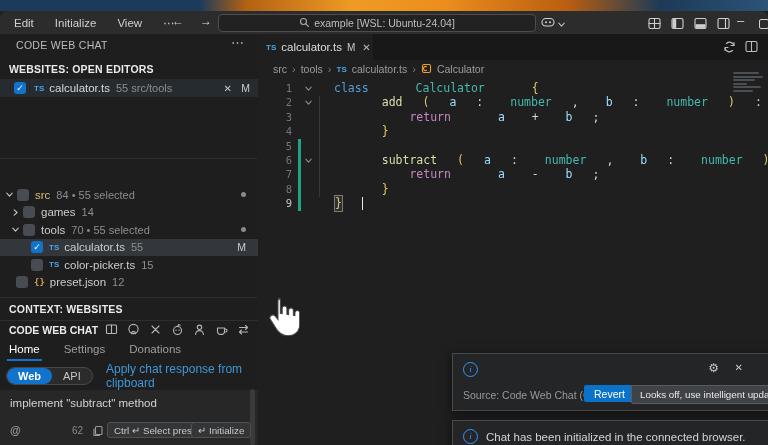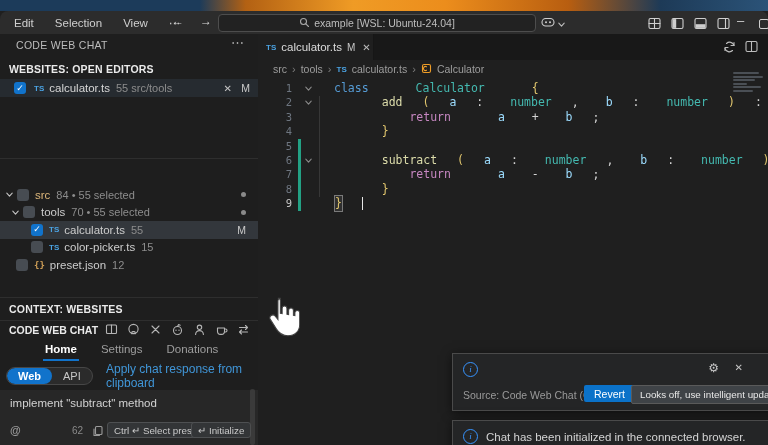--- a/index.html
+++ b/index.html
@@ -42,21 +42,21 @@
   .t-label{margin-right:6px;white-space:nowrap;}
   .right-slot{position:absolute;right:12px;display:flex;align-items:center;}
   .dot{width:5px;height:5px;border-radius:50%;background:#8a8a8a;}
   .m-badge{color:#c8c8c8;font-size:10.5px;}
   .panel-hdr{position:absolute;left:0;top:286px;width:100%;height:17px;display:flex;align-items:center;border-top:1px solid #2e2e2e;}
   .panel-title{margin-left:9px;font-size:10.5px;font-weight:bold;color:#eaeaea;}
   .panel-icons{position:absolute;right:8px;display:flex;gap:9px;align-items:center;}
   .p-icon svg{width:13px;height:13px;display:block;}
   .cwc-tabs{position:absolute;left:0;top:303px;width:100%;height:24px;display:flex;align-items:center;gap:0;}
   .cwc-tab{font-size:11.5px;color:#9d9d9d;padding:0 0;margin-right:24px;position:relative;}
-  .cwc-tab.active{color:#ffffff;font-weight:bold;margin-left:36px;}
+  .cwc-tab.active{color:#ffffff;font-weight:normal;}
   .cwc-tab.active::after{content:"";position:absolute;left:-2px;right:-2px;bottom:-6px;height:2px;background:#1173cb;}
   .cwc-tabs{padding-left:9px;}
   .mode-row{position:absolute;left:0;top:331px;width:100%;height:22px;display:flex;align-items:center;}
   .pillgroup{margin-left:6px;display:inline-flex;align-items:center;background:#2b2b2b;border:1px solid #474747;border-radius:11px;overflow:hidden;}
   .seg{padding:2px 11px;font-size:11px;color:#c7c7c7;}
   .seg.on{background:#1173cb;color:#fff;border-radius:11px;font-weight:bold;}
   .clip-link{position:absolute;left:106px;font-size:12px;color:#4096d8;}
   .prompt{position:absolute;left:0;top:356px;width:100%;height:55px;background:#272727;}
   .prompt-text{position:absolute;left:10px;top:7px;font-size:11.5px;color:#d2d2d2;}
   .prompt-bar{position:absolute;left:0;bottom:5px;width:100%;height:18px;}
@@ -114,21 +114,21 @@
 </head>
 <body>
 
 <div id="screen">
 
   <div class="wallpaper"></div>
 
   <div class="titlebar">
     <div class="menubar" id="menu-bar">
         <span class="menu-item">Edit</span>
-        <span class="menu-item">Selection</span>
+        <span class="menu-item">Initialize</span>
         <span class="menu-item">View</span>
         <span class="menu-item">⋯</span>
       </div>
     <span class="nav-arrow" style="left:172px;">←</span>
     <span class="nav-arrow" style="left:200px;color:#dedede;">→</span>
     <div class="searchbox">
       <span id="mag-icon"><svg width="10" height="10" viewBox="0 0 10 10" fill="none" stroke="#a8a8a8" stroke-width="1.1" stroke-linecap="round" stroke-linejoin="round">
             <circle cx="4.5" cy="4.5" r="3"></circle>
             <line x1="6.8" y1="6.8" x2="9.5" y2="9.5"></line>
           </svg></span>
@@ -193,20 +193,31 @@
             <svg width="9" height="9" viewBox="0 0 10 10" fill="none" stroke="#c5c5c5" stroke-width="1.2" stroke-linecap="round" stroke-linejoin="round">
               <path d="M2 3.5 L5 6.8 L8 3.5"></path>
             </svg>
           </span>
           <span class="cb"></span>
           <span class="t-label" style="color: rgb(220, 182, 122);">src</span>
           <span class="meta">84 • 55 selected</span>
           <span class="right-slot">
             <span class="dot"></span>
           </span>
+        </div>
+        <div class="tree-row">
+          <span style="flex: 0 0 auto; width: 10px;"></span>
+          <span class="chev-box">
+            <svg width="9" height="9" viewBox="0 0 10 10" fill="none" stroke="#c5c5c5" stroke-width="1.2" stroke-linecap="round" stroke-linejoin="round">
+              <path d="M3.5 2 L6.8 5 L3.5 8"></path>
+            </svg>
+          </span>
+          <span class="cb"></span>
+          <span class="t-label">games</span>
+          <span class="meta">14</span>
         </div>
         <div class="tree-row">
           <span style="flex: 0 0 auto; width: 10px;"></span>
           <span class="chev-box">
             <svg width="9" height="9" viewBox="0 0 10 10" fill="none" stroke="#c5c5c5" stroke-width="1.2" stroke-linecap="round" stroke-linejoin="round">
               <path d="M2 3.5 L5 6.8 L8 3.5"></path>
             </svg>
           </span>
           <span class="cb"></span>
           <span class="t-label">tools</span>

